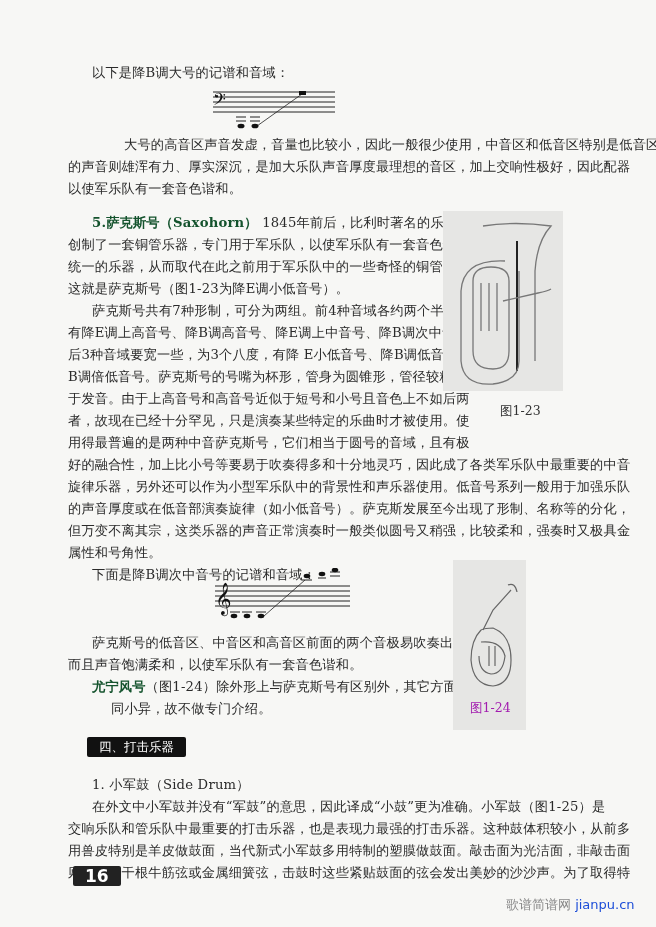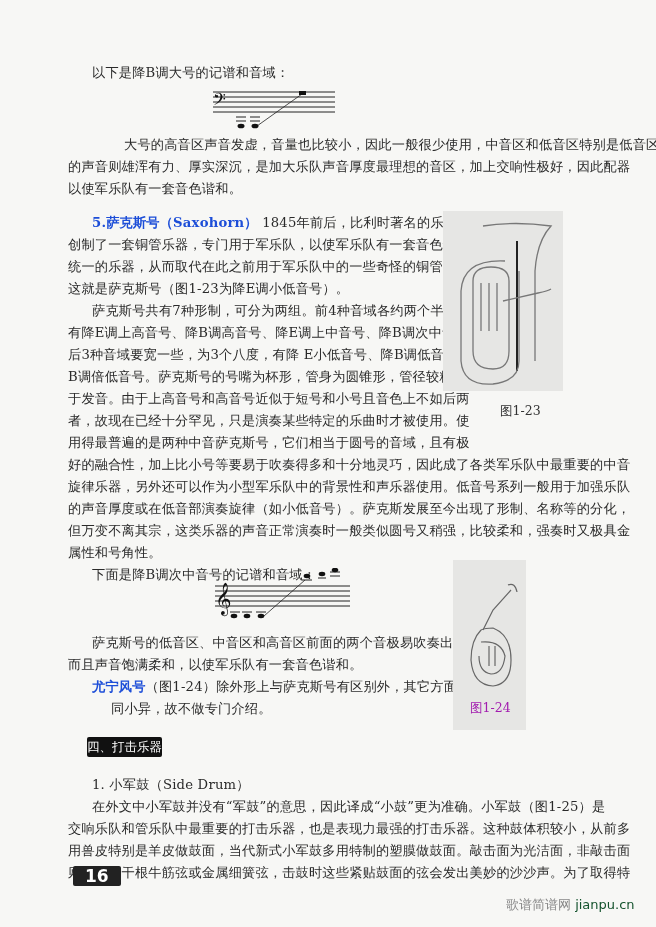--- a/index.html
+++ b/index.html
@@ -1,30 +1,30 @@
 <!DOCTYPE html>
 <html><head>
 <meta charset="utf-8">
 <style>
   html, body { margin:0; padding:0; }
   body {
     width:656px; height:927px; background:#f7f7f5; position:relative; overflow:hidden;
     font-family:"DejaVu Serif", "Liberation Serif", serif; color:#2a2a2a;
   }
   .p { position:absolute; font-size:13.2px; line-height:22px; letter-spacing:0.2px; white-space:nowrap; }
-  .b { font-weight:bold; color:#1d4ed8; }
+  .b { font-weight:bold; color:#14532d; }
   .staff { position:absolute; }
   .figbox { position:absolute; background:#e6e6e4; }
   .caption { position:absolute; font-size:12.5px; color:#333; }
   .section { position:absolute; left:87px; top:737px; background:#111; color:#fff; font-family:"DejaVu Sans", sans-serif;
-    font-size:12.5px; padding:2px 0; line-height:16px; border-radius:2px; }
+    font-size:12.5px; padding:2px 12px; line-height:16px; border-radius:2px; }
   .pagenum { position:absolute; left:73px; top:866px; background:#222; color:#fff; font-family:"DejaVu Sans", sans-serif;
     font-weight:bold; font-size:17px; line-height:20px; padding:0 12px; border-radius:2px; }
   .wm { position:absolute; left:506px; top:896px; font-size:13px; color:#888; font-family:"DejaVu Sans", sans-serif; }
-  .wm span { color:#14532d; }
+  .wm span { color:#1d4ed8; }
 </style>
 </head>
 <body>
 
 <div class="p" style="left:92px;top:62px;">以下是降B调大号的记谱和音域：</div>
 
 <svg class="staff" style="left:210px;top:88px;" width="125" height="42">
   <g stroke="#222" stroke-width="1">
     <line x1="3" y1="4" x2="125" y2="4"></line>
       <line x1="3" y1="9" x2="125" y2="9"></line>

